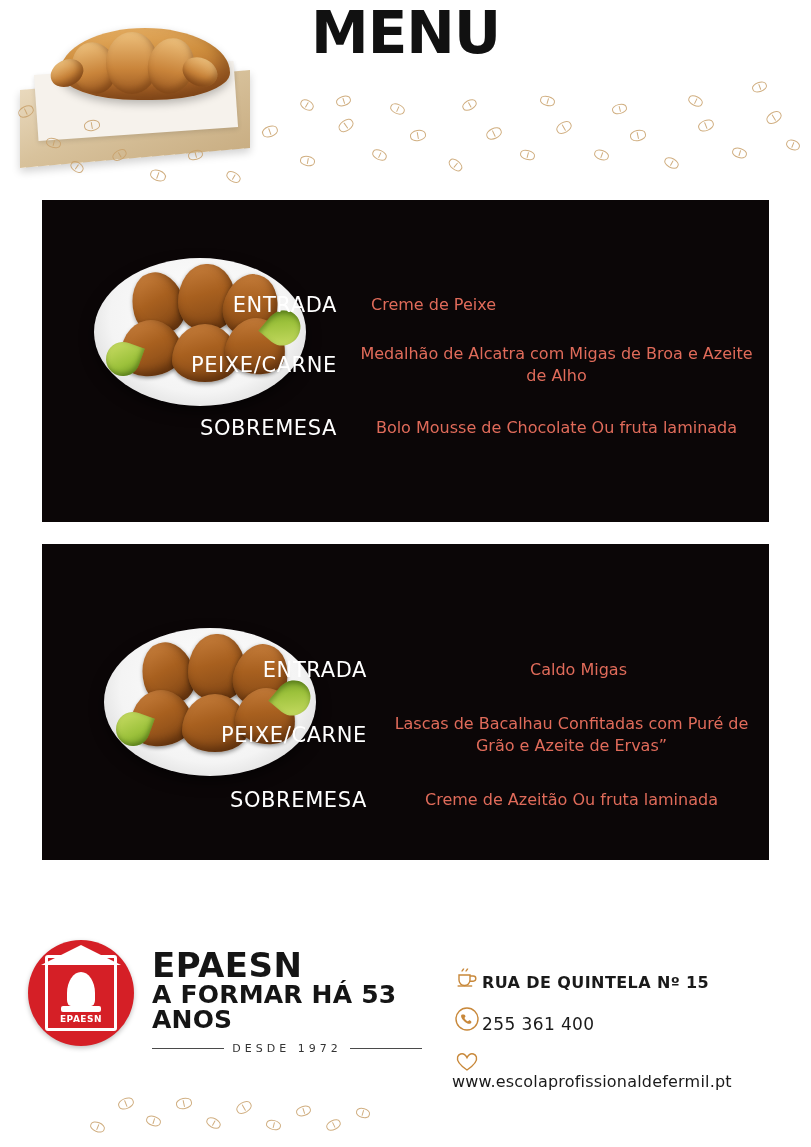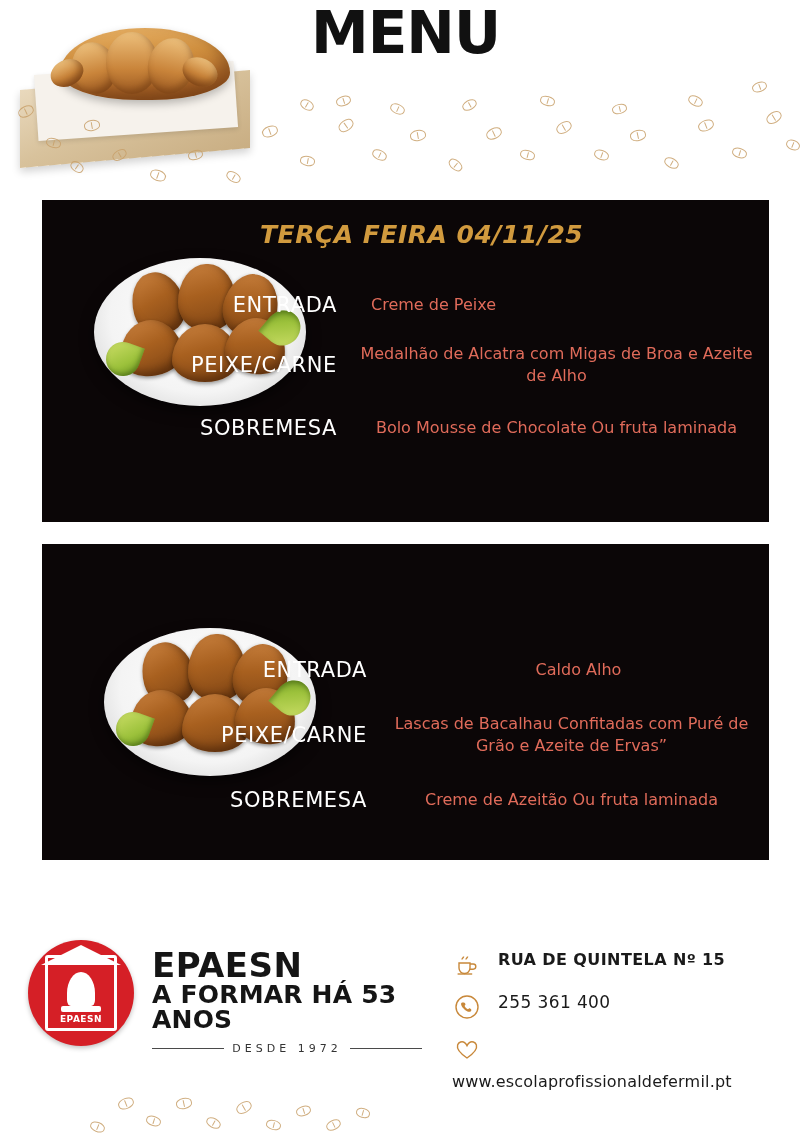--- a/index.html
+++ b/index.html
@@ -296,22 +296,21 @@
     white-space: nowrap;
   }
 
   .contact {
     position: absolute;
     left: 452px; top: 30px;
     width: 340px;
   }
   .contact-row {
     display: flex;
-    align-items: flex-start;
-    gap: 16px;
+    align-items: flex-end;
     height: 42px;
   }
   .c-icon {
     width: 30px; height: 30px;
     flex: 0 0 30px;
     display: flex;
     align-items: center;
     justify-content: center;
     color: #c8883a;
   }
@@ -378,21 +377,20 @@
         <div class="bean" style="left: 462px; top: 100px; width: 15px; height: 10px; transform: rotate(-28deg);"></div>
         <div class="bean" style="left: 540px; top: 96px; width: 15px; height: 10px; transform: rotate(16deg);"></div>
         <div class="bean" style="left: 612px; top: 104px; width: 15px; height: 10px; transform: rotate(-14deg);"></div>
         <div class="bean" style="left: 688px; top: 96px; width: 15px; height: 10px; transform: rotate(26deg);"></div>
         <div class="bean" style="left: 752px; top: 82px; width: 15px; height: 10px; transform: rotate(-20deg);"></div>
         <div class="bean" style="left: 300px; top: 100px; width: 14px; height: 10px; transform: rotate(30deg);"></div>
       </div>
   </div>
 
   <div class="panel" id="panel-0">
-    <div class="day-title">TERÇA FEIRA 04/11/25</div>
 
     <div class="plate">
       <div class="rissol cone" style="left:38px;  top:14px; width:52px; height:62px; transform:rotate(-16deg);"></div>
       <div class="rissol cone" style="left:84px;  top:6px;  width:58px; height:66px;"></div>
       <div class="rissol cone" style="left:130px; top:16px; width:54px; height:62px; transform:rotate(14deg);"></div>
       <div class="rissol teardrop" style="left:26px;  top:62px; width:62px; height:56px; transform:rotate(-10deg);"></div>
       <div class="rissol teardrop" style="left:78px;  top:66px; width:66px; height:58px;"></div>
       <div class="rissol teardrop" style="left:132px; top:60px; width:60px; height:56px; transform:rotate(10deg);"></div>
       <div class="lime" style="left:12px;  top:84px;  width:34px; height:34px; transform:rotate(20deg);"></div>
       <div class="lime" style="left:172px; top:52px;  width:34px; height:36px; transform:rotate(-140deg);"></div>
@@ -423,21 +421,21 @@
       <div class="rissol teardrop" style="left:26px;  top:62px; width:62px; height:56px; transform:rotate(-10deg);"></div>
       <div class="rissol teardrop" style="left:78px;  top:66px; width:66px; height:58px;"></div>
       <div class="rissol teardrop" style="left:132px; top:60px; width:60px; height:56px; transform:rotate(10deg);"></div>
       <div class="lime" style="left:12px;  top:84px;  width:34px; height:34px; transform:rotate(20deg);"></div>
       <div class="lime" style="left:172px; top:52px;  width:34px; height:36px; transform:rotate(-140deg);"></div>
     </div>
 
     <div class="rows">
       <div class="row row-0">
         <div class="row-label">ENTRADA</div>
-        <div class="row-value">Caldo Alho</div>
+        <div class="row-value">Caldo Migas</div>
       </div>
       <div class="row row-1">
         <div class="row-label">PEIXE/CARNE</div>
         <div class="row-value">Lascas de Bacalhau Confitadas com Puré de Grão e Azeite de Ervas”</div>
       </div>
       <div class="row row-2">
         <div class="row-label">SOBREMESA</div>
         <div class="row-value">Creme de Azeitão Ou fruta laminada</div>
       </div>
     </div>

